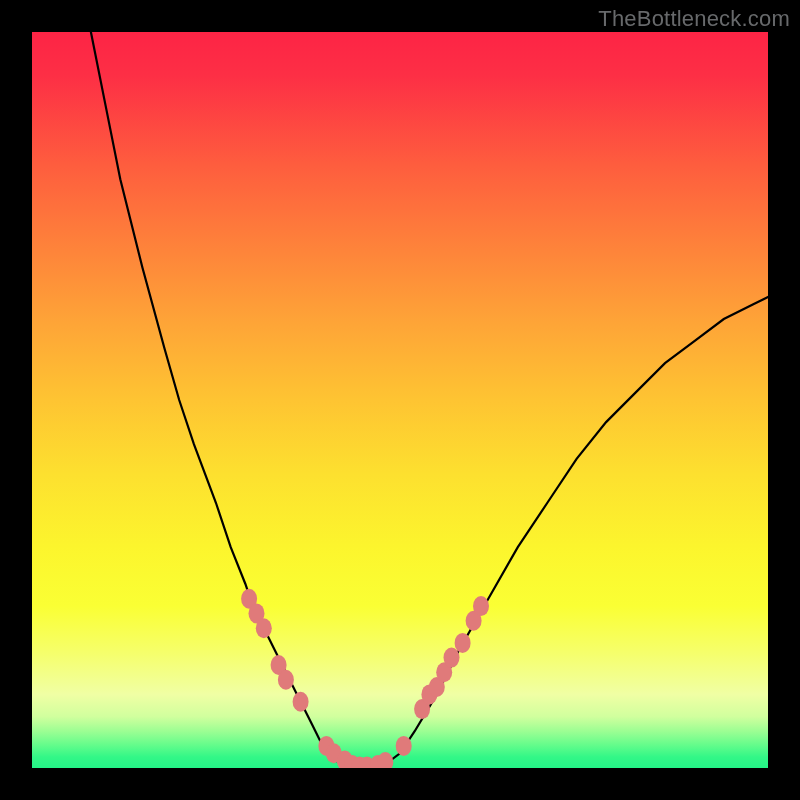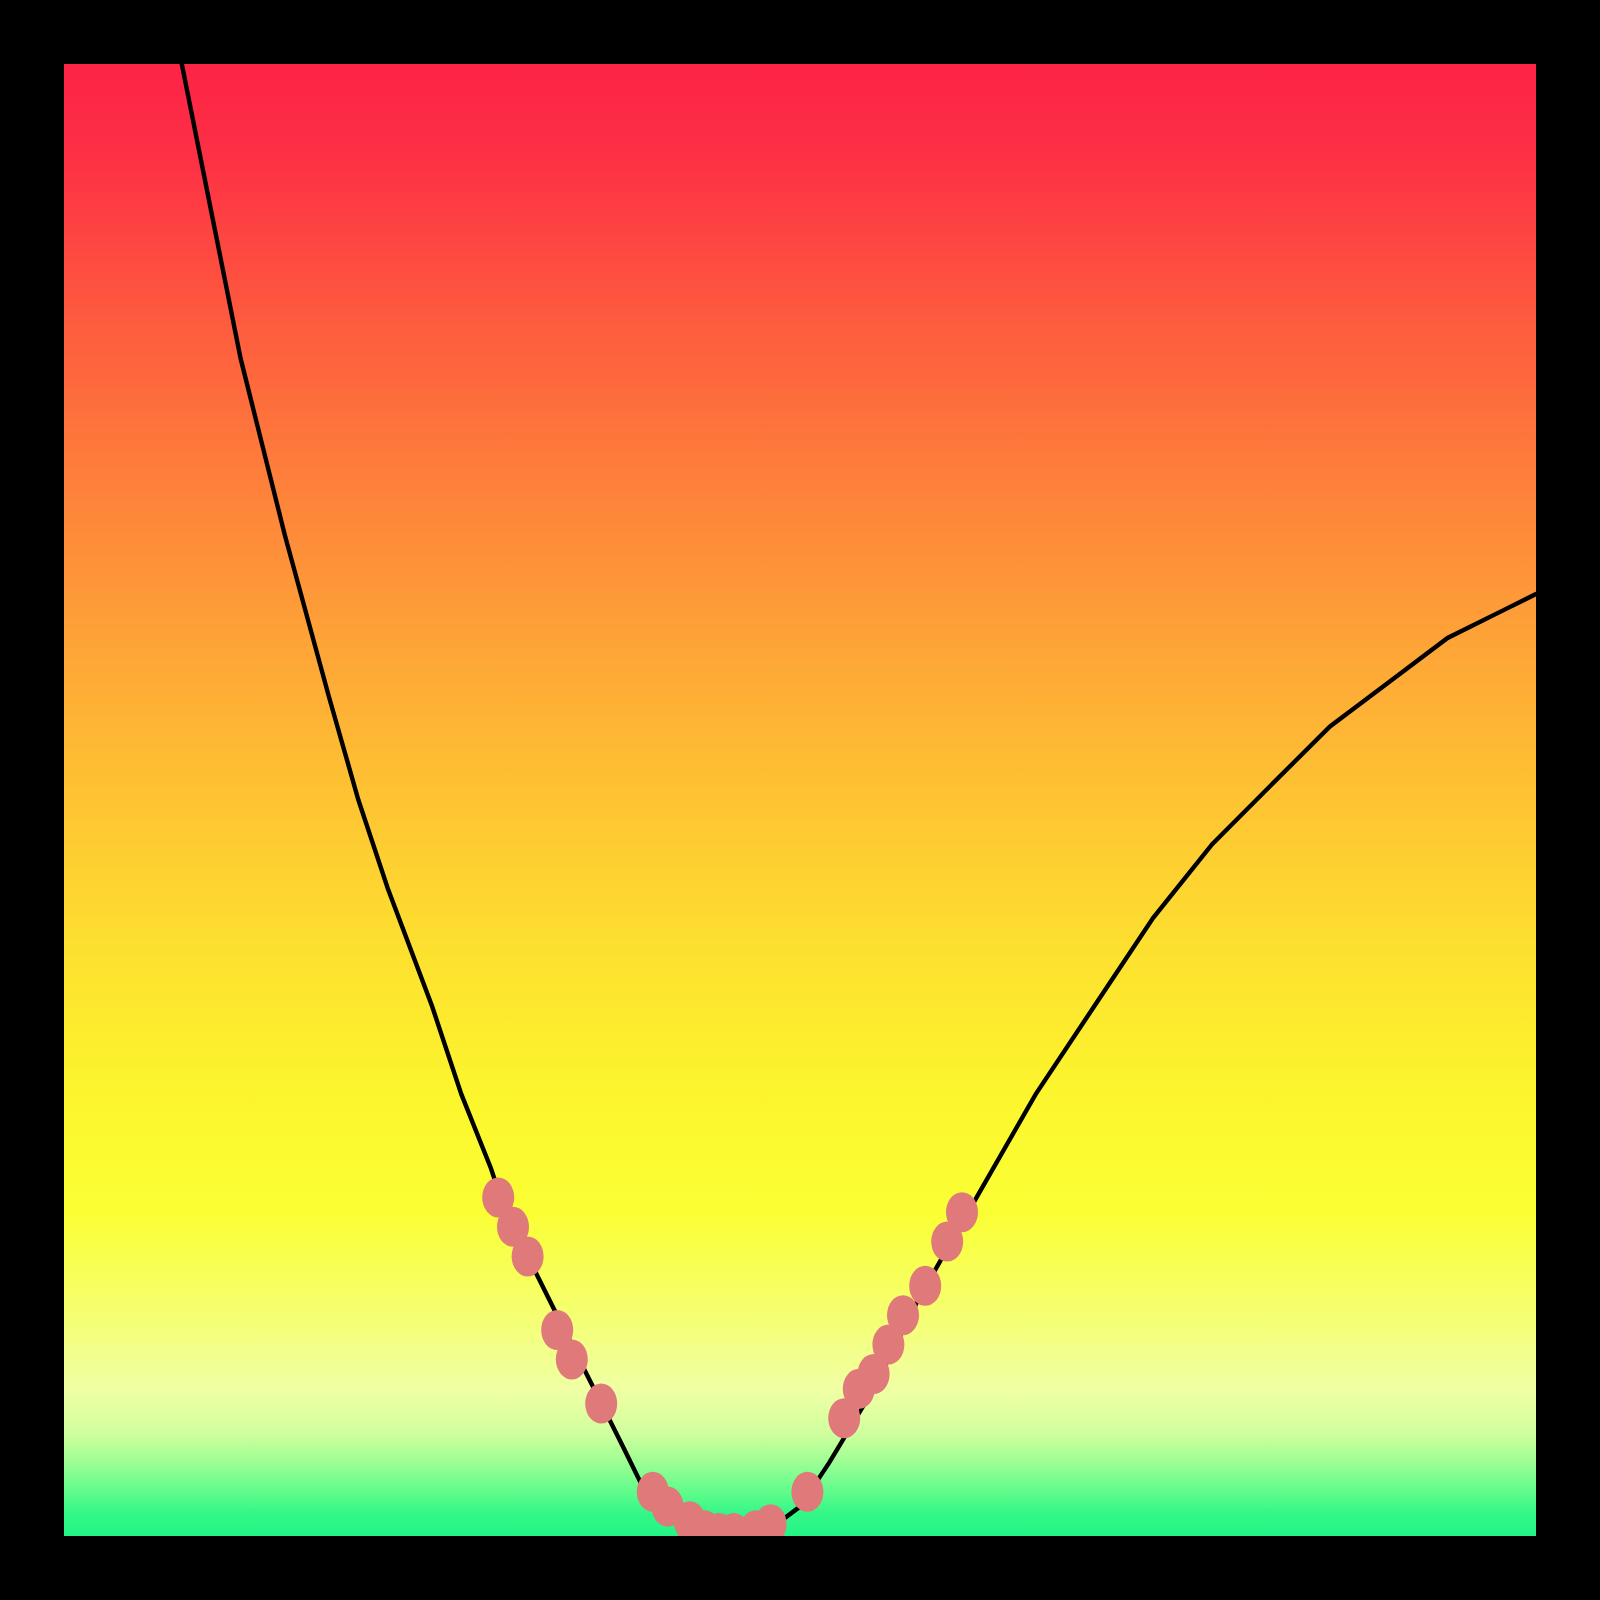--- a/index.html
+++ b/index.html
@@ -106,13 +106,14 @@
           <ellipse cx="404.8" cy="655.0" rx="8" ry="10" fill="#e07a7a"></ellipse>
           <ellipse cx="412.2" cy="640.3" rx="8" ry="10" fill="#e07a7a"></ellipse>
           <ellipse cx="419.5" cy="625.6" rx="8" ry="10" fill="#e07a7a"></ellipse>
           <ellipse cx="430.6" cy="610.9" rx="8" ry="10" fill="#e07a7a"></ellipse>
           <ellipse cx="441.6" cy="588.8" rx="8" ry="10" fill="#e07a7a"></ellipse>
           <ellipse cx="449.0" cy="574.1" rx="8" ry="10" fill="#e07a7a"></ellipse>
         </g>
     </svg>
   </div>
 
+  <div class="watermark">TheBottleneck.com</div>
 </div>
 
 </body></html>

